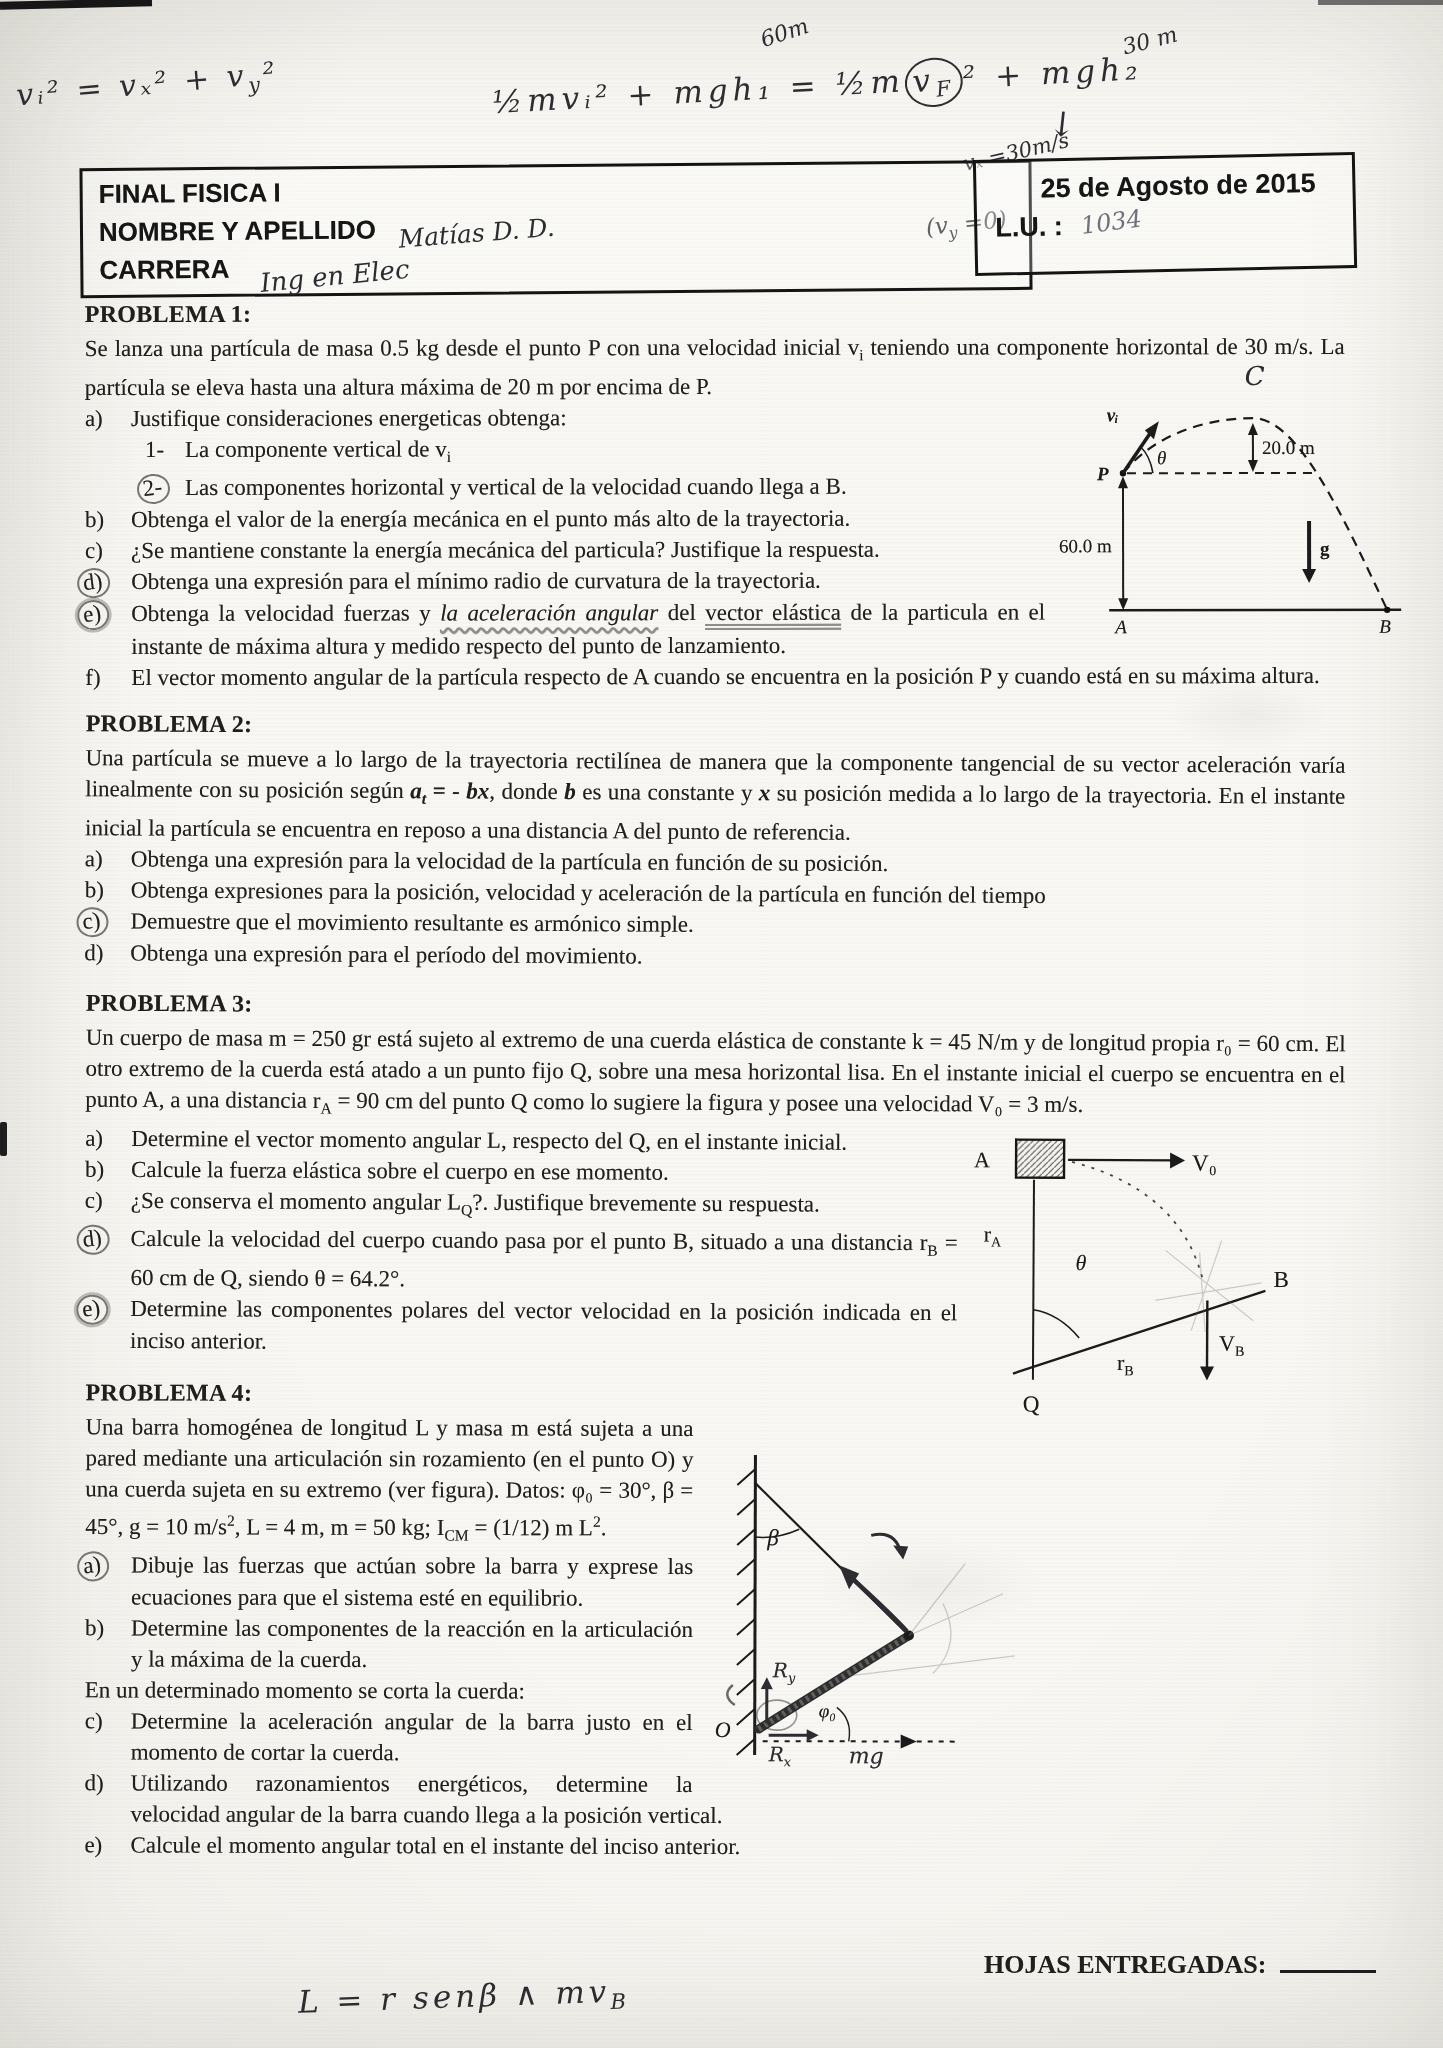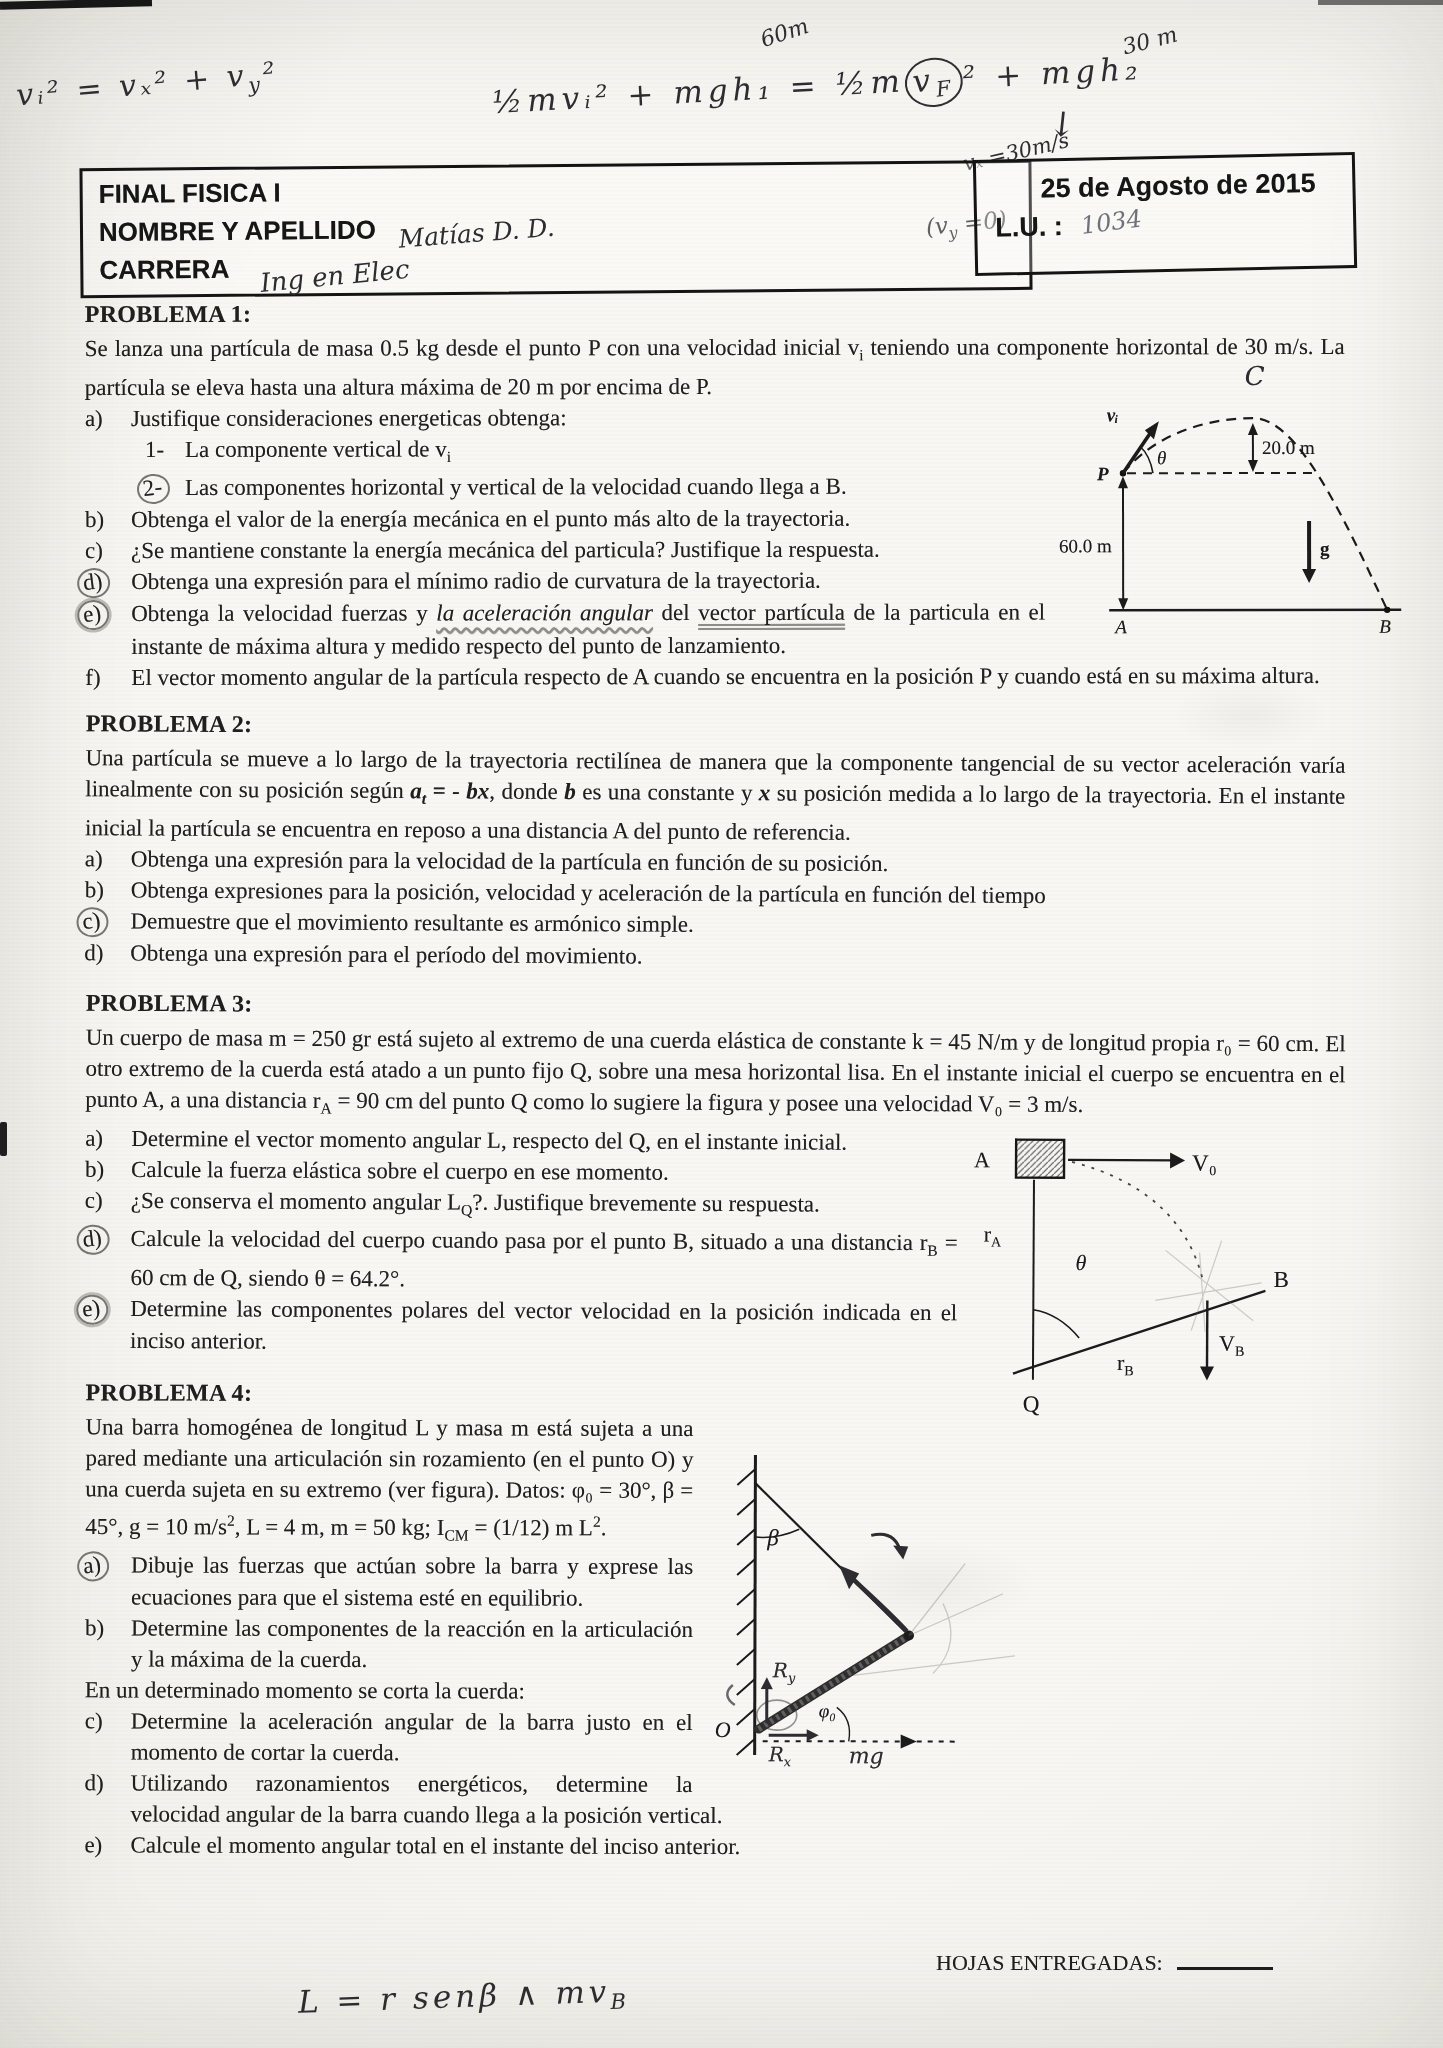--- a/index.html
+++ b/index.html
@@ -74,21 +74,21 @@
   svg text { font-family:"Liberation Serif", serif; fill:#1b1b1b; }
   .fl { font-size:19px; }
   .f22 { font-size:22px; }
   .f23 { font-size:23px; }
   .fi { font-style:italic; }
   .fb { font-weight:bold; }
   .ss { font-size:64%; }
   .hand-svg { font-family:"DejaVu Serif", serif; font-style:italic; fill:#2c2c31; }
 
   
-  .sheets { position:absolute; left:936px; top:1950px; font-size:22px; font-weight:normal; }
+  .sheets { position:absolute; left:984px; top:1950px; font-size:26px; font-weight:bold; }
   .blank { display:inline-block; width:96px; height:6px; border-bottom:3px solid #1d1d1d; margin-left:14px; }
   .hw-bottom { left:298px; top:1978px; font-size:31px; letter-spacing:4px; transform:rotate(-2deg); }
 
   
   .art-top  { position:absolute; left:0; top:0; width:152px; height:8px; background:#171717; transform:rotate(-1.4deg); }
   .art-top2 { position:absolute; left:1318px; top:0; width:125px; height:5px; background:#2b2b2b; opacity:.65; }
   .art-left { position:absolute; left:0; top:1122px; width:7px; height:34px; background:#1e1e1e; border-radius:2px; }
   .smudge1 { position:absolute; left:1170px; top:680px;  width:160px; height:70px; background:radial-gradient(ellipse, rgba(60,55,45,.05), rgba(0,0,0,0) 70%); }
   .smudge2 { position:absolute; left:820px;  top:1540px; width:220px; height:90px; background:radial-gradient(ellipse, rgba(60,55,45,.05), rgba(0,0,0,0) 70%); }
 </style>
@@ -166,21 +166,21 @@
             <text x="263" y="216" class="fl fb">g</text>
           </svg>
         </div>
 
         <div class="item"><span class="lbl"><span>a)</span></span><span>Justifique consideraciones energeticas obtenga:</span></div>
         <div class="subitem"><span class="lbl2"><span>1-</span></span><span>La componente vertical de v<sub>i</sub></span></div>
         <div class="subitem"><span class="lbl2"><span class="circ">2-</span></span><span>Las componentes horizontal y vertical de la velocidad cuando llega a B.</span></div>
         <div class="item"><span class="lbl"><span>b)</span></span><span>Obtenga el valor de la energía mecánica en el punto más alto de la trayectoria.</span></div>
         <div class="item"><span class="lbl"><span>c)</span></span><span>¿Se mantiene constante la energía mecánica del particula? Justifique la respuesta.</span></div>
         <div class="item"><span class="lbl"><span class="circ">d)</span></span><span>Obtenga una expresión para el mínimo radio de curvatura de la trayectoria.</span></div>
-        <div class="item"><span class="lbl"><span class="circ circ2">e)</span></span><span><span class="">Obtenga la velocidad fuerzas y </span><span class="u1">la aceleración angular</span><span class=""> del </span><span class="u2">vector partícula</span><span class=""> de la particula en el instante de máxima altura y medido respecto del punto de lanzamiento.</span></span></div>
+        <div class="item"><span class="lbl"><span class="circ circ2">e)</span></span><span><span class="">Obtenga la velocidad fuerzas y </span><span class="u1">la aceleración angular</span><span class=""> del </span><span class="u2">vector elástica</span><span class=""> de la particula en el instante de máxima altura y medido respecto del punto de lanzamiento.</span></span></div>
         <div class="item"><span class="lbl"><span>f)</span></span><span>El vector momento angular de la partícula respecto de A cuando se encuentra en la posición P y cuando está en su máxima altura.</span></div>
       </div>
     </section>
 
     <section class="problem rot2">
       <h2>PROBLEMA 2:</h2>
       <p class="intro"><span class="">Una partícula se mueve a lo largo de la trayectoria rectilínea de manera que la componente tangencial de su vector aceleración varía linealmente con su posición según </span><span class="bm">a<sub>t</sub> = - bx</span><span class="">, donde </span><span class="bm">b</span><span class=""> es una constante y </span><span class="bm">x</span><span class=""> su posición medida a lo largo de la trayectoria. En el instante inicial la partícula se encuentra en reposo a una distancia A del punto de referencia.</span></p>
       <div class="items">
         <div class="item"><span class="lbl"><span>a)</span></span><span>Obtenga una expresión para la velocidad de la partícula en función de su posición.</span></div>
         <div class="item"><span class="lbl"><span>b)</span></span><span>Obtenga expresiones para la posición, velocidad y aceleración de la partícula en función del tiempo</span></div>

